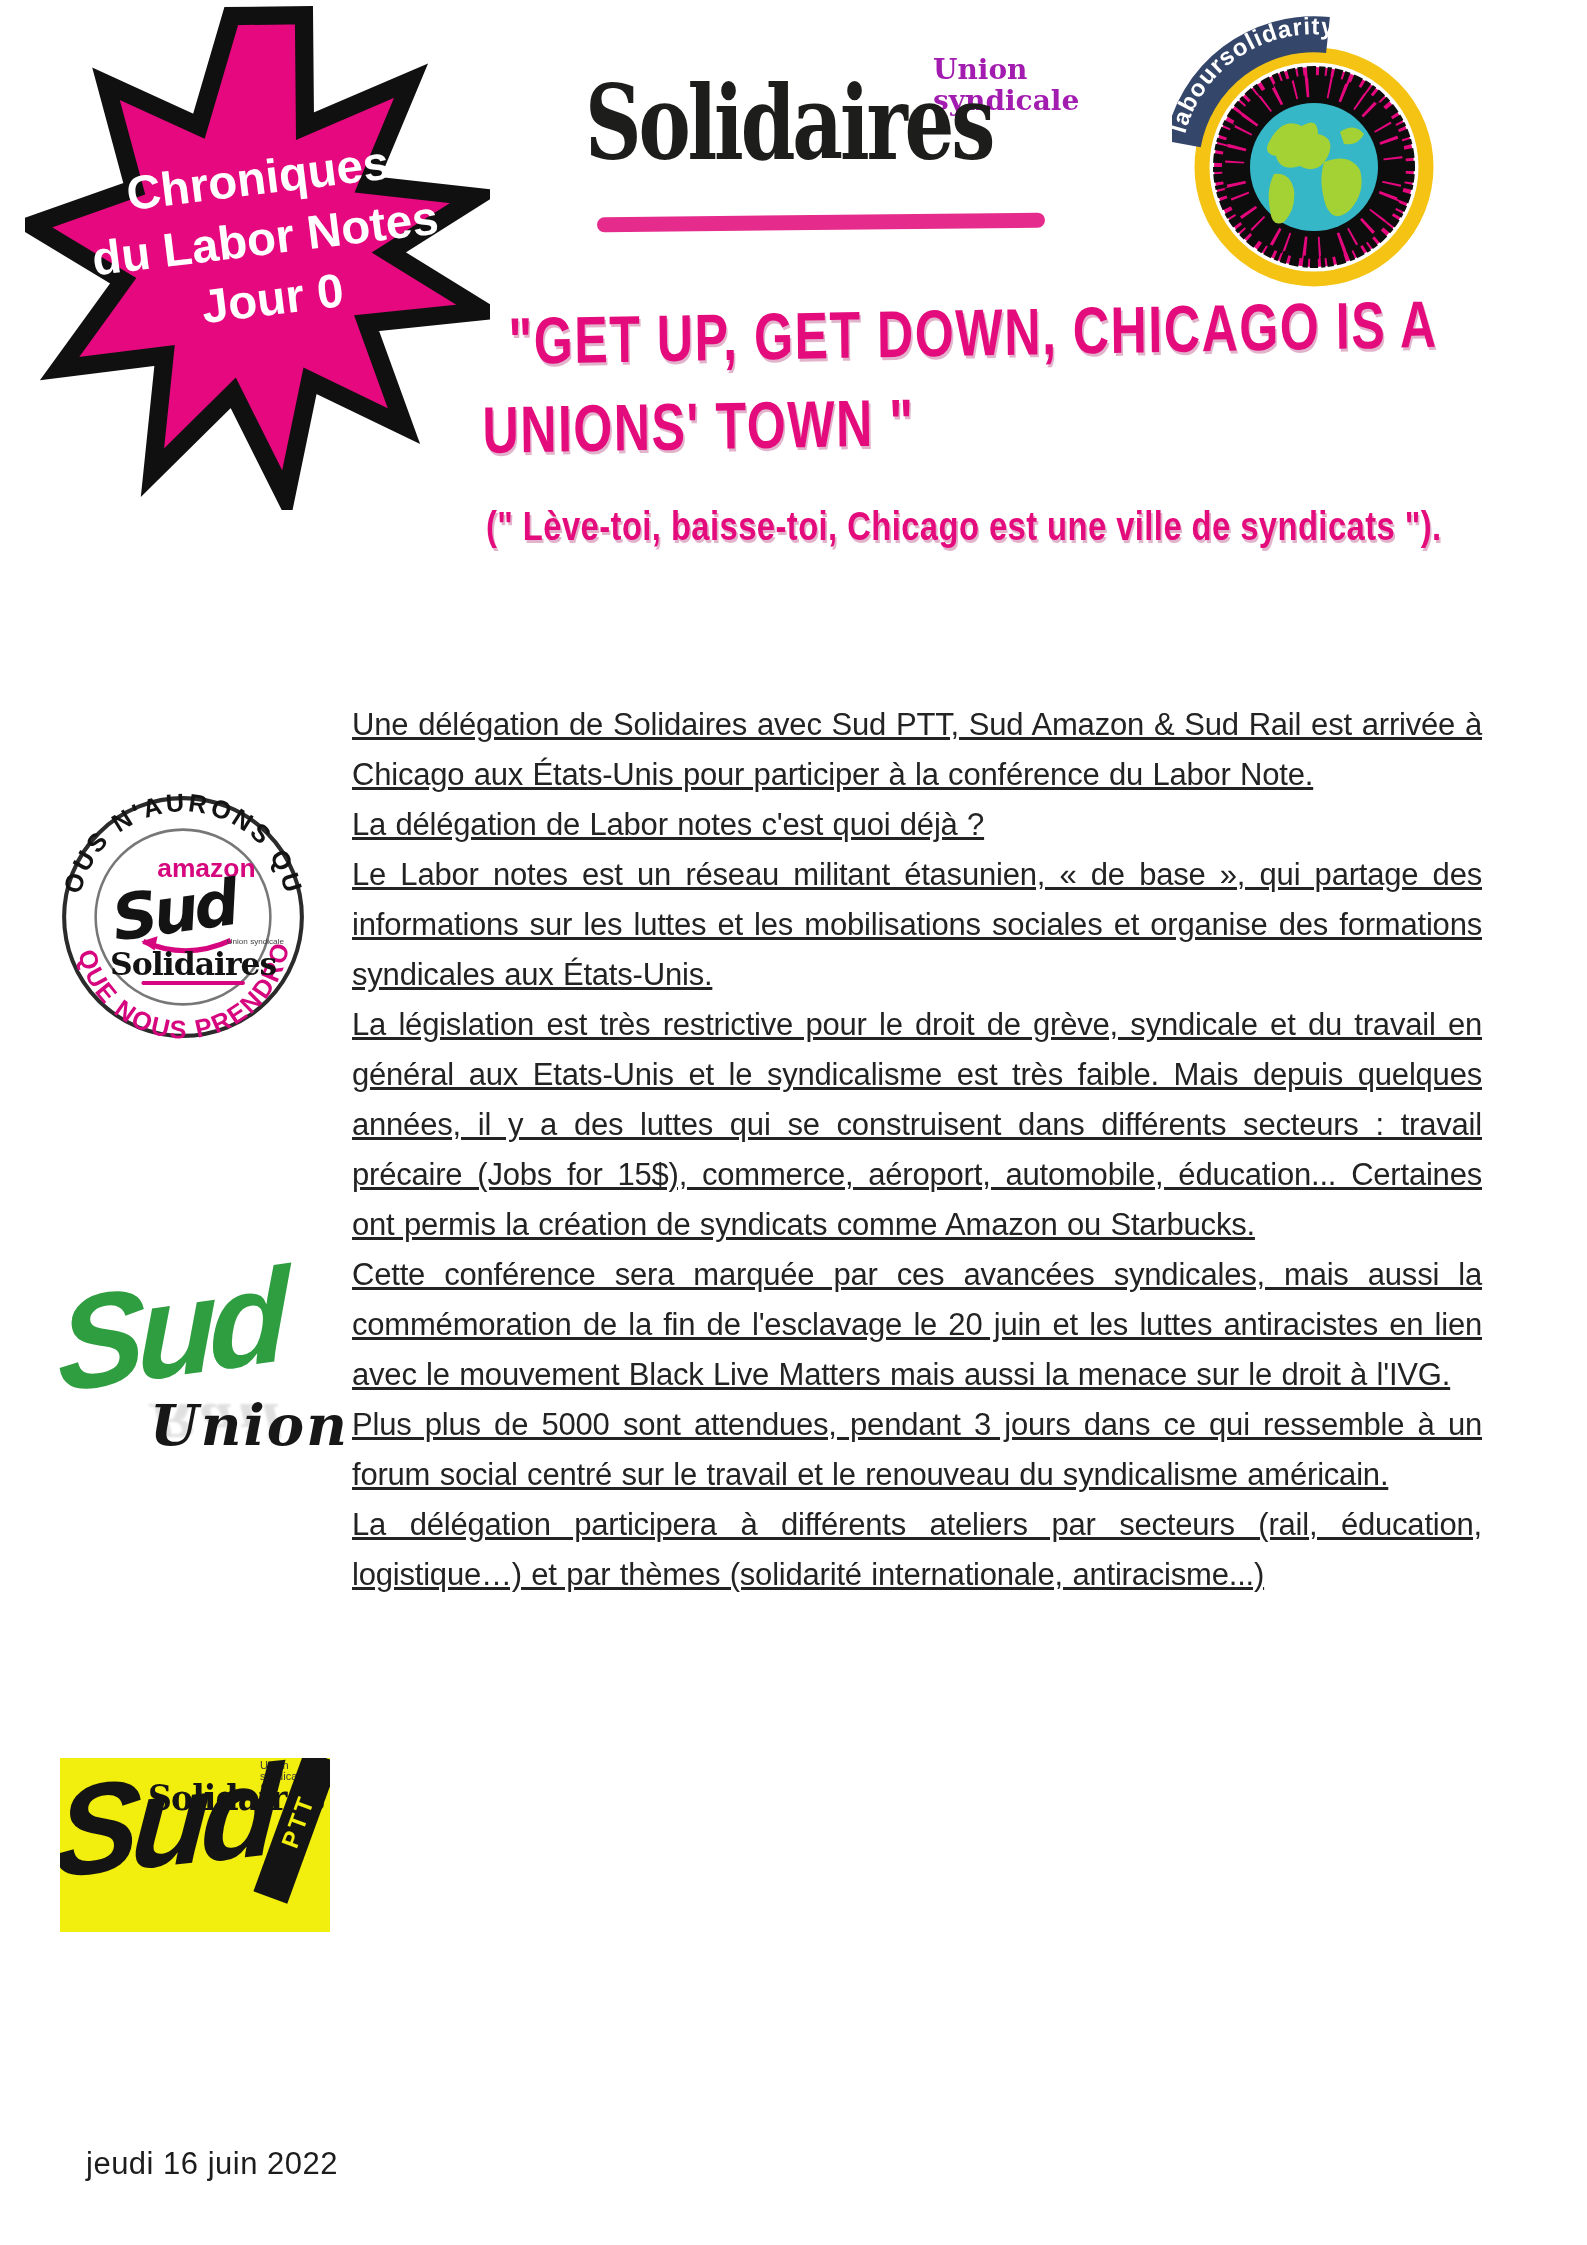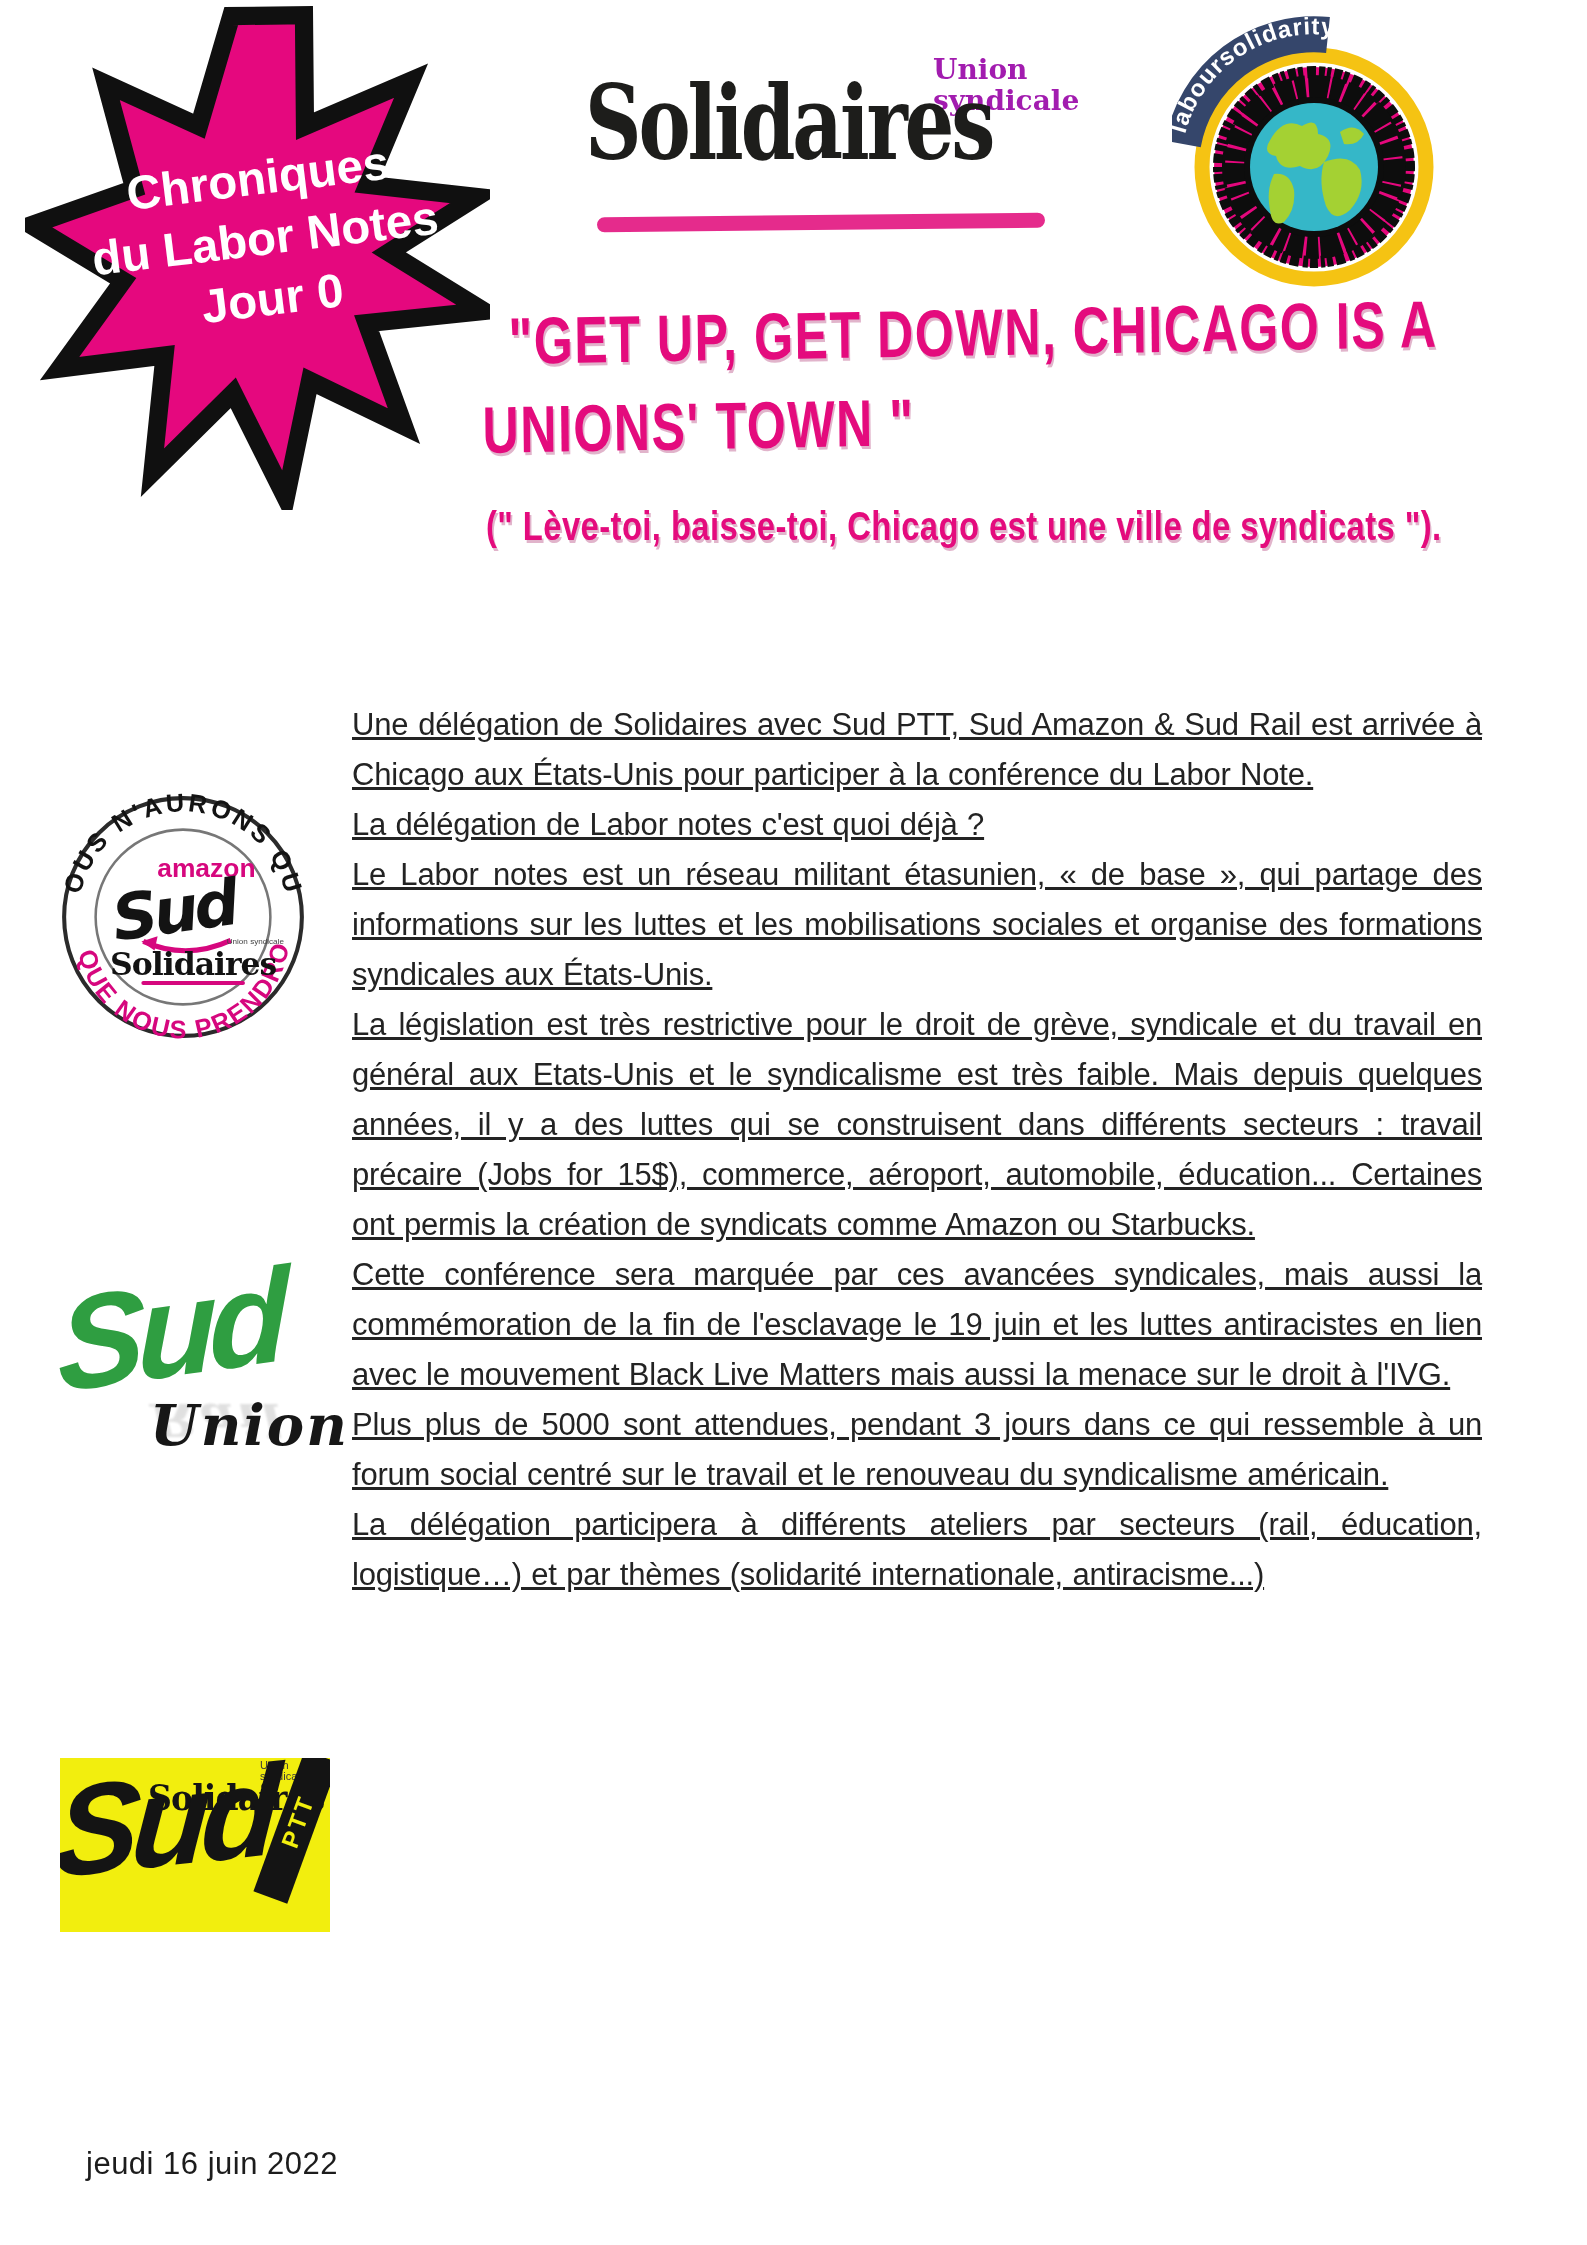--- a/index.html
+++ b/index.html
@@ -198,20 +198,20 @@
       <span>PTT</span>
     </div>
     <div class="sud">Sud</div>
   </div>
 
   <div class="article">
     <p>Une délégation de Solidaires avec Sud PTT, Sud Amazon &amp; Sud Rail est arrivée à Chicago aux États-Unis pour participer à la conférence du Labor Note.</p>
     <p>La délégation de Labor notes c'est quoi déjà ?</p>
     <p>Le Labor notes est un réseau militant étasunien, « de base », qui partage des informations sur les luttes et les mobilisations sociales et organise des formations syndicales aux États-Unis.</p>
     <p>La législation est très restrictive pour le droit de grève, syndicale et du travail en général aux Etats-Unis et le syndicalisme est très faible. Mais depuis quelques années, il y a des luttes qui se construisent dans différents secteurs : travail précaire (Jobs for 15$), commerce, aéroport, automobile, éducation... Certaines ont permis la création de syndicats comme Amazon ou Starbucks.</p>
-    <p>Cette conférence sera marquée par ces avancées syndicales, mais aussi la commémoration de la fin de l'esclavage le 19 juin et les luttes antiracistes en lien avec le mouvement Black Live Matters mais aussi la menace sur le droit à l'IVG.</p>
+    <p>Cette conférence sera marquée par ces avancées syndicales, mais aussi la commémoration de la fin de l'esclavage le 20 juin et les luttes antiracistes en lien avec le mouvement Black Live Matters mais aussi la menace sur le droit à l'IVG.</p>
     <p>Plus plus de 5000 sont attendues, pendant 3 jours dans ce qui ressemble à un forum social centré sur le travail et le renouveau du syndicalisme américain.</p>
     <p>La délégation participera à différents ateliers par secteurs (rail, éducation, logistique…) et par thèmes (solidarité internationale, antiracisme...)</p>
   </div>
 
   <div class="footer-date">jeudi 16 juin 2022</div>
 
 </div>
 
 </body></html>

